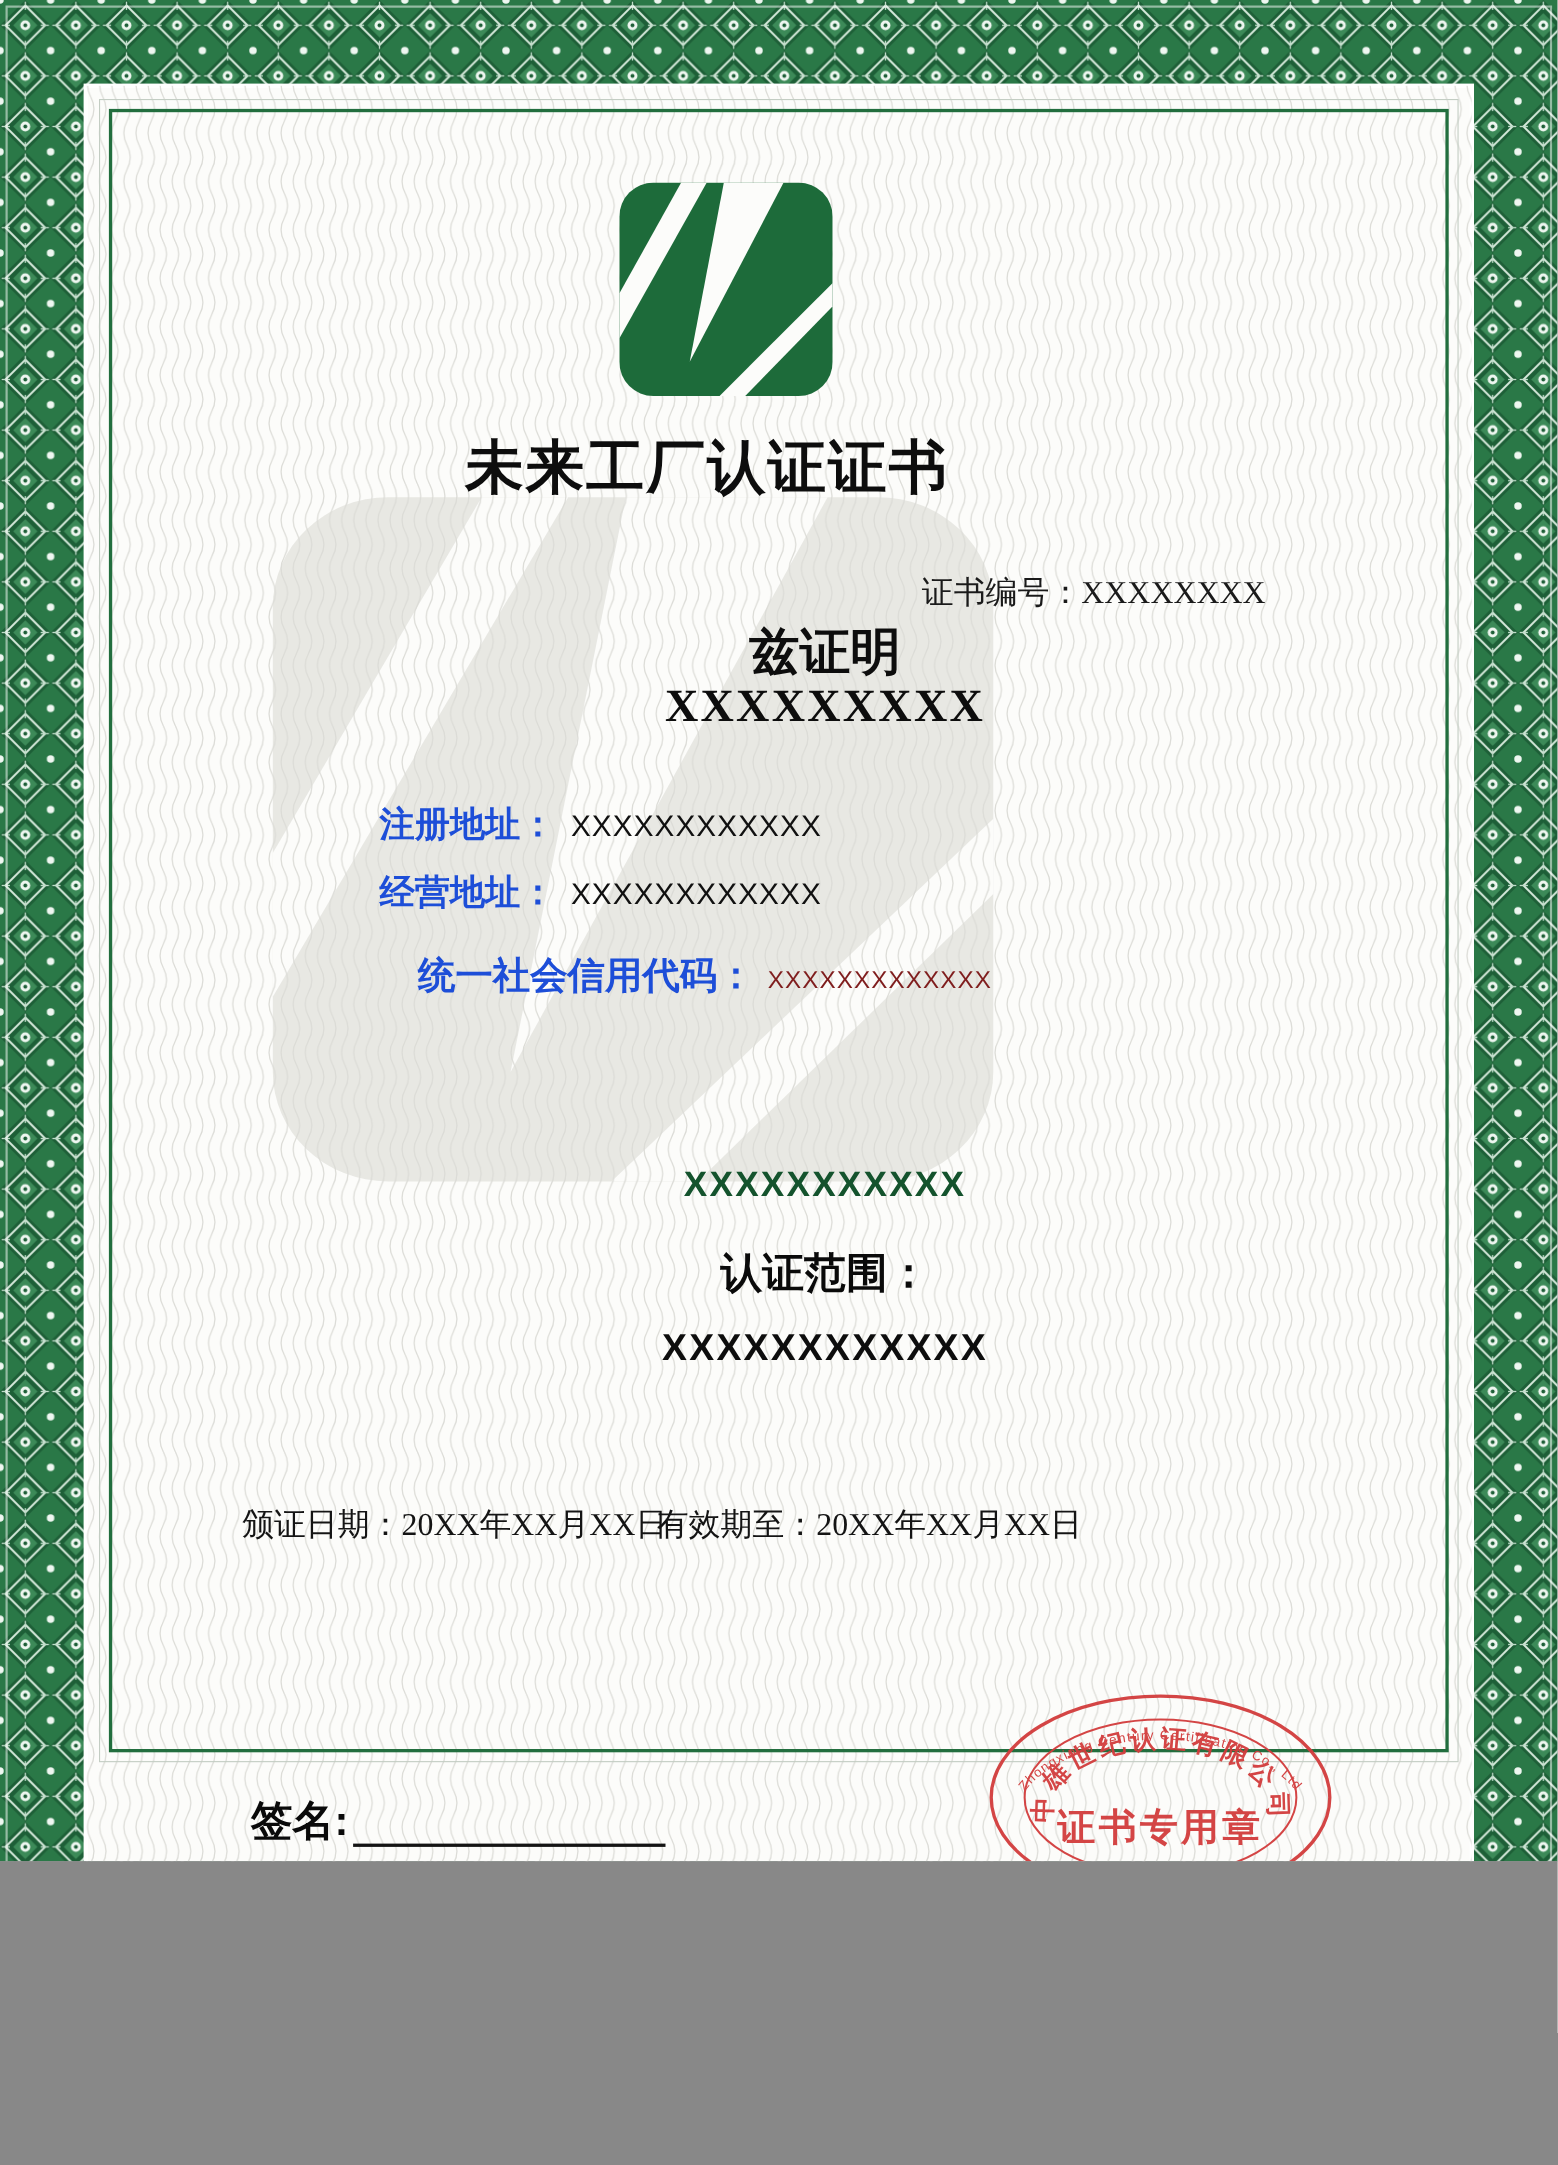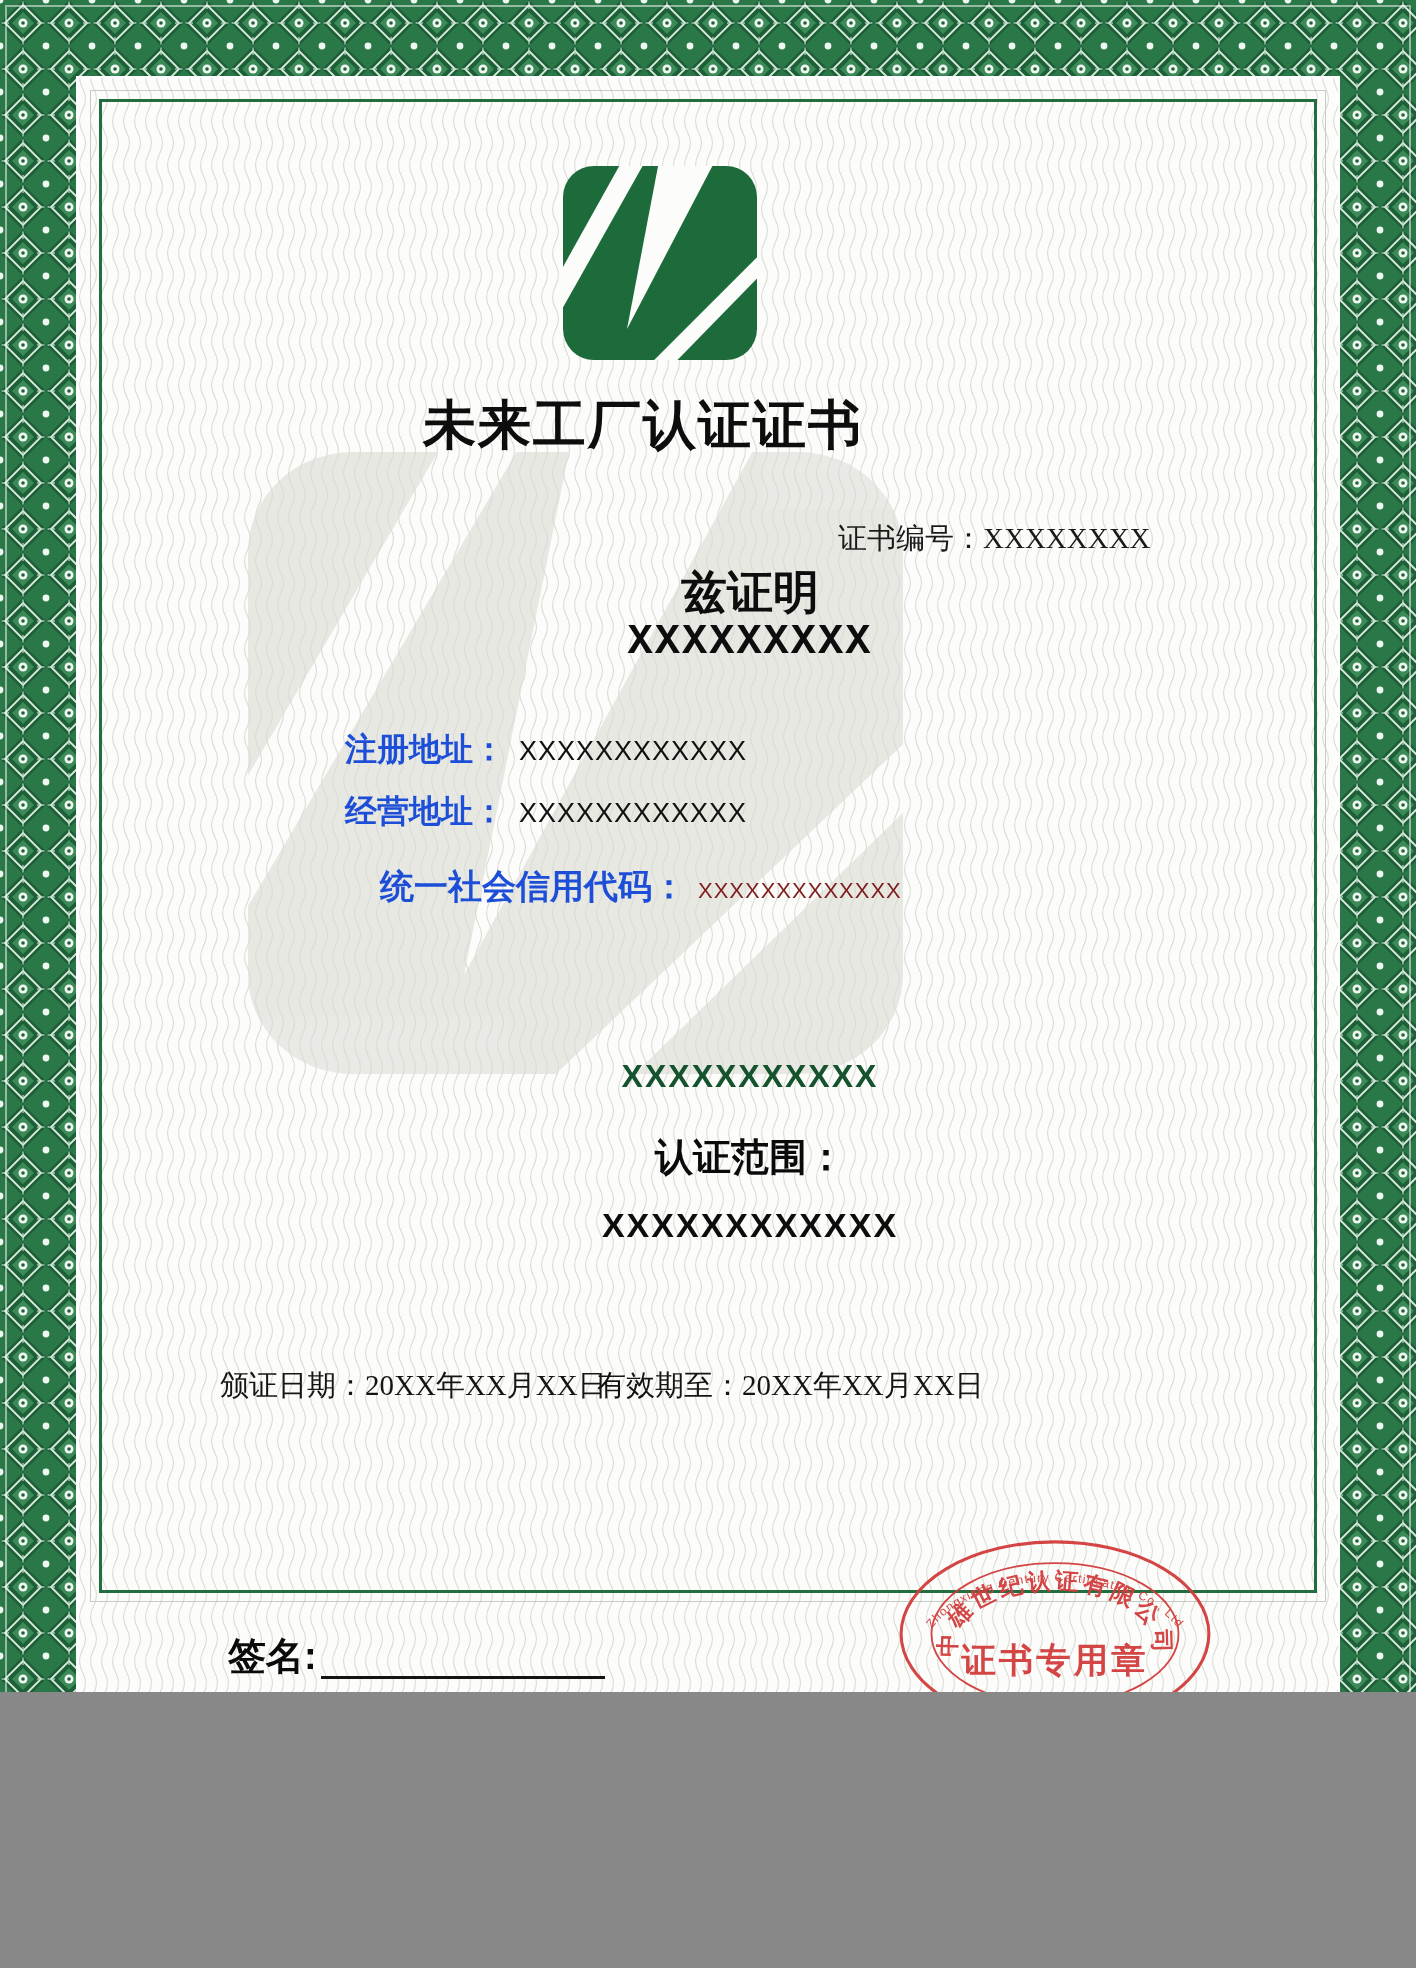--- a/index.html
+++ b/index.html
@@ -17,21 +17,21 @@
   .abs{position:absolute;z-index:2;}
   .logo-header{left:563px;top:166px;width:194px;height:194px;}
   .cert-title{left:0;width:1286px;top:390px;text-align:center;
     font-family:"Liberation Serif","DejaVu Serif",serif;font-weight:bold;
     font-size:53px;letter-spacing:2px;color:#0d0d0d;white-space:nowrap;}
   .cert-no{left:838px;top:484px;font-family:"Liberation Serif","DejaVu Serif",serif;
     font-size:29px;color:#1a1a1a;white-space:nowrap;margin-top:35px;}
   .center-block{left:84px;width:1332px;text-align:center;white-space:nowrap;}
   .certify-heading{top:562px;font-family:"Liberation Serif","DejaVu Serif",serif;
     font-weight:bold;font-size:46px;color:#0d0d0d;}
-  .company-name{top:618px;font-family:Liberation Mono, monospace;
+  .company-name{top:618px;font-family:Liberation Serif, serif;
     font-weight:bold;font-size:42px;letter-spacing:2px;color:#0d0d0d;}
   .field-line{white-space:nowrap;}
   .field-label{font-weight:bold;color:#1d4ed8;}
   .addr-line{left:345px;}
   .addr-line .field-label{font-size:32px;}
   .addr-line .field-value{font-size:27px;letter-spacing:1px;margin-left:14px;color:#101010;}
   .reg-addr{top:728px;}
   .biz-addr{top:790px;}
   .credit-line{left:380px;top:864px;}
   .credit-line .field-label{font-size:34px;}

